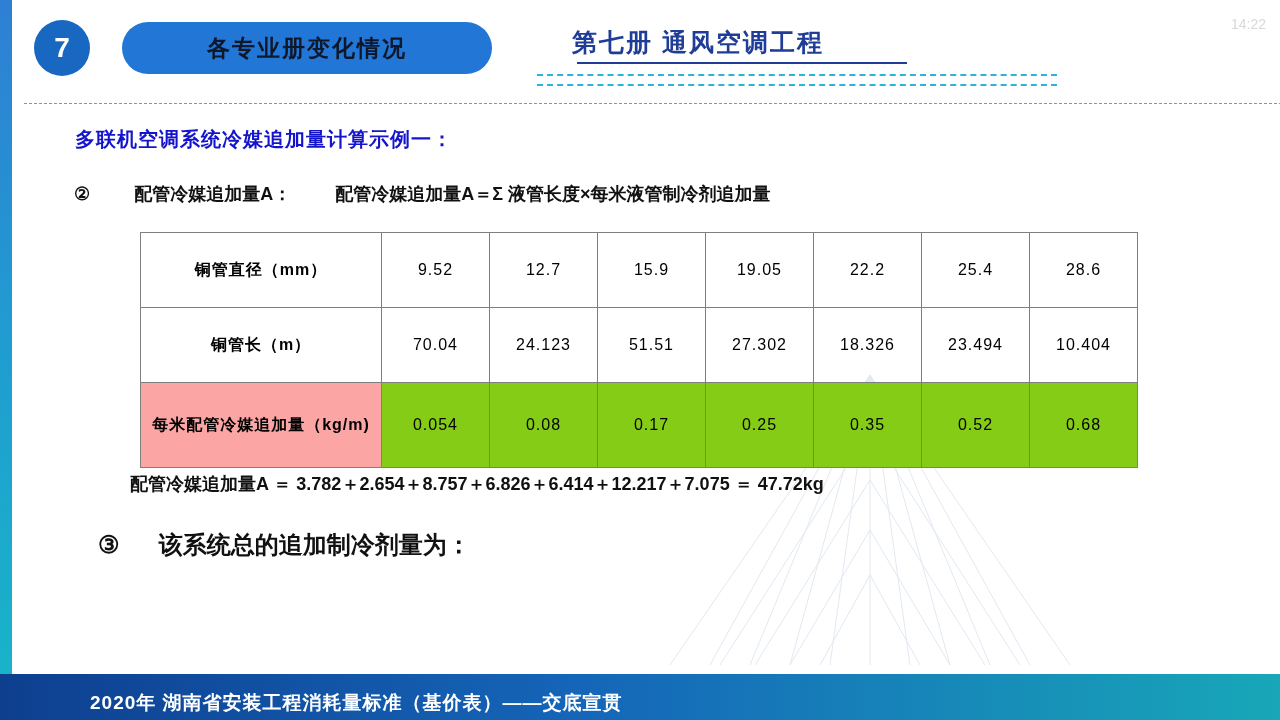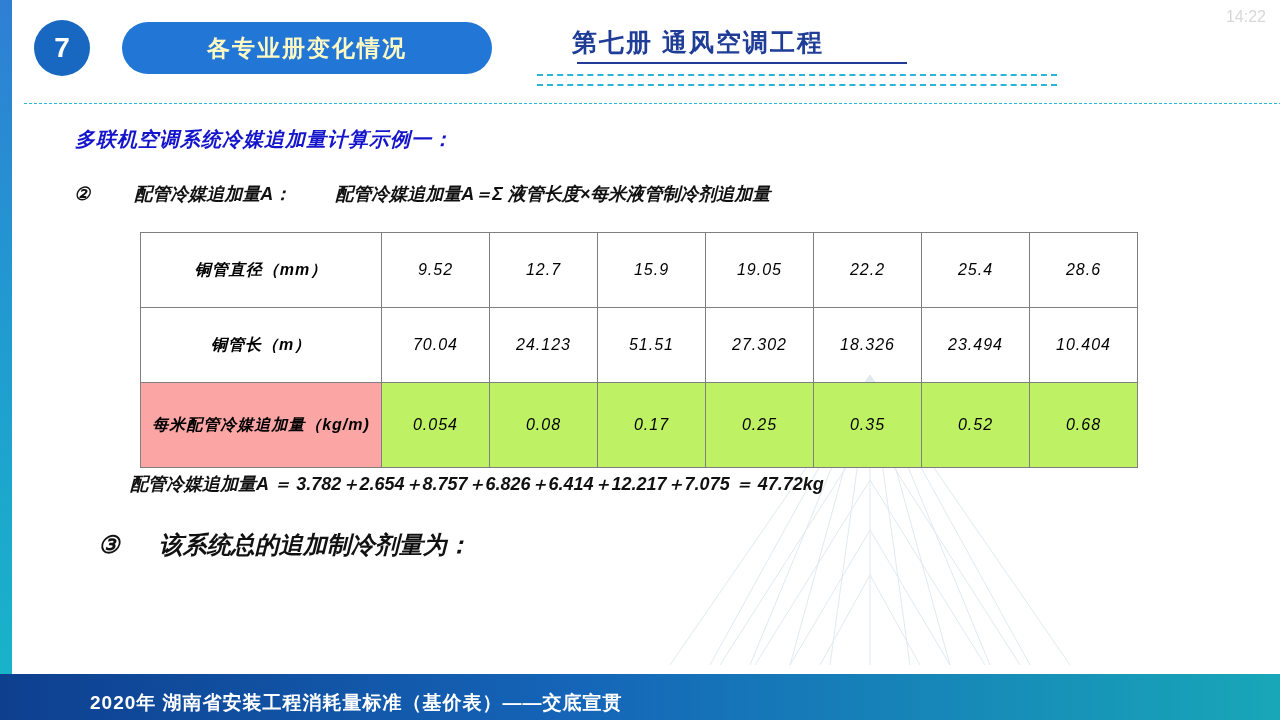--- a/index.html
+++ b/index.html
@@ -56,21 +56,21 @@
     justify-content: center;
   }
   .section-pill {
     position: absolute;
     left: 110px;
     top: 22px;
     width: 370px;
     height: 52px;
     border-radius: 26px;
     background: #2277d6;
-    color: #fef9c3;
+    color: #0f172a;
     font-size: 23px;
     font-weight: bold;
     letter-spacing: 2px;
     display: flex;
     align-items: center;
     justify-content: center;
   }
   .chapter-title {
     position: absolute;
     left: 560px;
@@ -108,22 +108,22 @@
     position: absolute;
     left: 12px;
     top: 103px;
     width: 1268px;
     height: 0;
     border-top: 1.5px dashed #2bb6dd;
   }
   .timestamp {
     position: absolute;
     right: 14px;
-    top: 8px;
-    font-size: 16px;
+    top: 16px;
+    font-size: 14px;
     color: #d8d8d8;
   }
 
   
   .deco {
     position: absolute;
     right: 200px;
     bottom: 55px;
     width: 420px;
     height: 290px;
@@ -131,21 +131,20 @@
     pointer-events: none;
   }
 
   
   .content {
     position: absolute;
     left: 12px;
     top: 104px;
     width: 1268px;
     height: 560px;
-    font-style: italic;
   }
   .subtitle {
     position: absolute;
     left: 63px;
     top: 22px;
     font-size: 20px;
     font-weight: bold;
     color: #1414cc;
     letter-spacing: 1px;
   }
@@ -188,21 +187,21 @@
     background: #ffffff;
     font-size: 16px;
     padding: 16px 4px;
     line-height: 1.35;
   }
   table.data td.val {
     width: 105px;
     font-weight: normal;
   }
   table.data tr.shaded td.val {
-    background: #bef264;
+    background: #84cc16;
   }
   table.data tr.shaded td.rowhead {
     background: #fca5a5;
   }
   table.data tr.tall td {
     height: 52px;
   }
 
   .formula-a {
     position: absolute;

